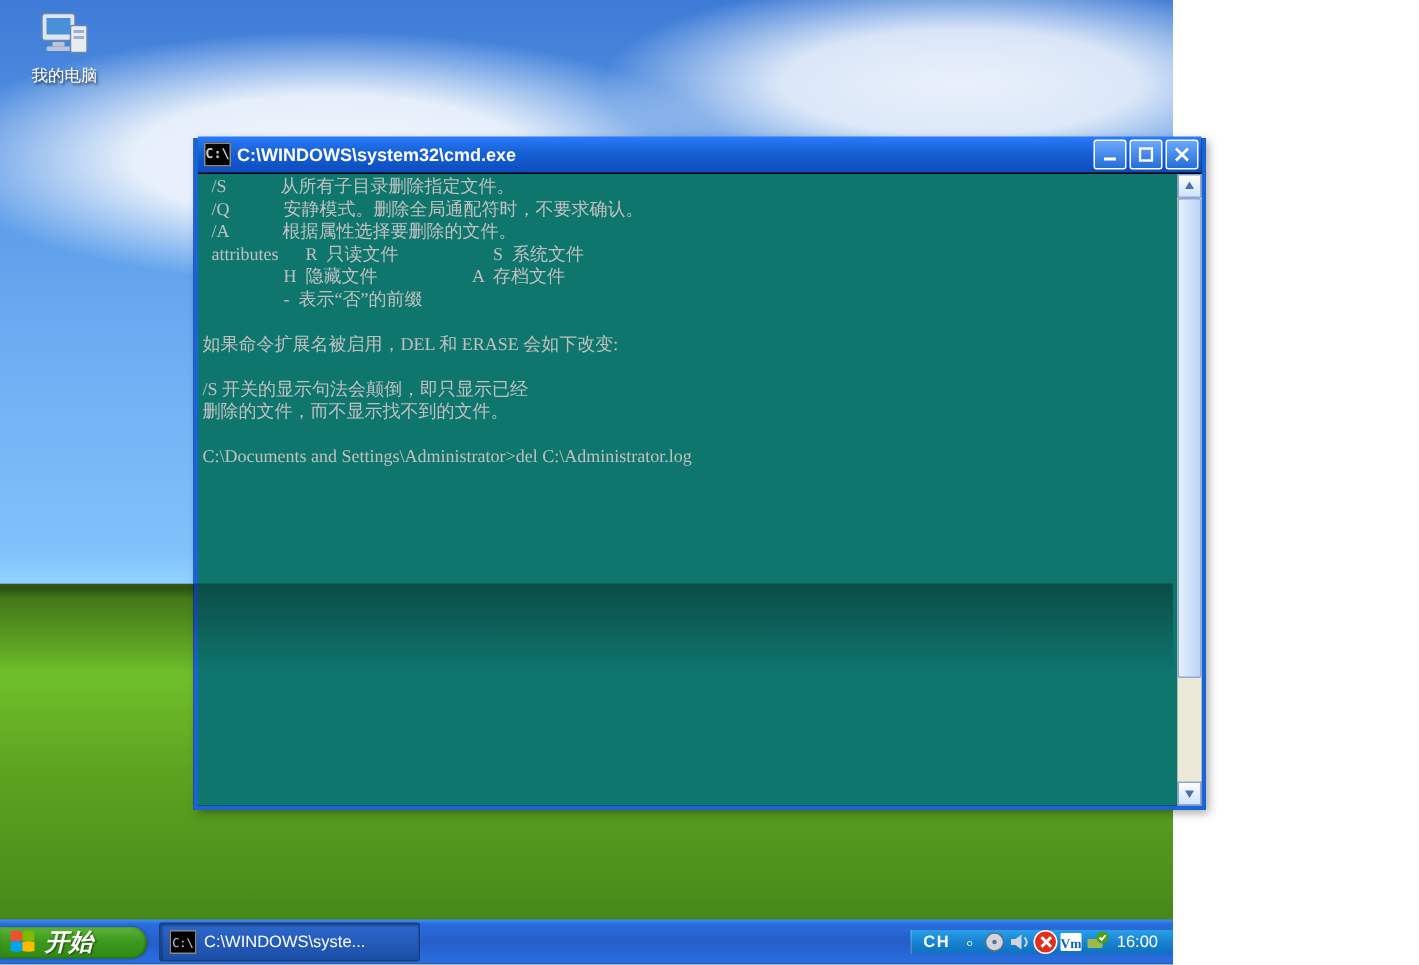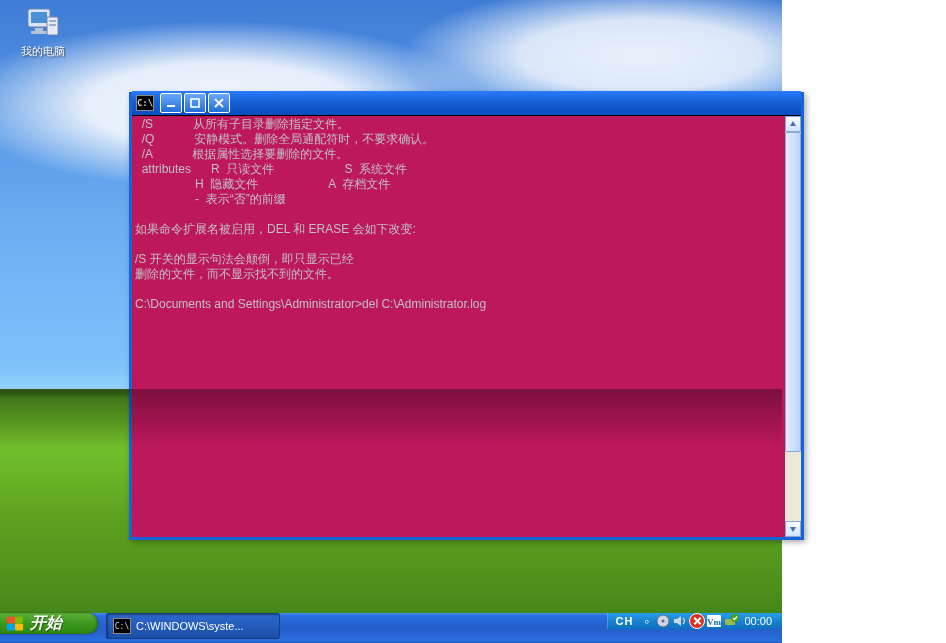--- a/index.html
+++ b/index.html
@@ -23,29 +23,29 @@
   .dicon .glyph{width:36px;height:36px;margin:0 auto 3px;display:flex;align-items:center;justify-content:center;}
   .dicon .lbl{display:block;line-height:13px;}
   
   #cmdwin{position:absolute;left:129px;top:92px;width:669px;height:445px;background:#000;border:3px solid #1863d6;border-top:none;box-shadow:2px 2px 6px rgba(0,0,0,.35);}
   #titlebar{height:24px;background:linear-gradient(to bottom,#2a7bff 0%,#1863d6 40%,#0b4bc0 100%);display:flex;align-items:center;color:#fff;font-size:12px;font-weight:bold;padding:0 2px 0 4px;margin:-1px -0px 0 -0px;}
   #titlebar .ticon{width:16px;height:14px;background:#000;border:1px solid #888;margin-right:4px;display:flex;align-items:center;justify-content:center;font-size:9px;font-family:monospace;color:#ccc;}
   #titlebar .ttl{flex:1;white-space:nowrap;overflow:hidden;}
   .winbtn{width:20px;height:18px;margin-left:2px;border:1px solid #fff;background:linear-gradient(to bottom,#6aa8ff,#236ed8);display:flex;align-items:center;justify-content:center;color:#fff;font-size:11px;font-weight:bold;cursor:pointer;border-radius:2px;}
   .winbtn.close{background:linear-gradient(to bottom,#6aa8ff,#236ed8);}
   .winbtn svg{display:block;}
-  #console{position:absolute;left:0;top:24px;right:16px;bottom:0;background:#be185d;color:#c0c0c0;font-family:Liberation Sans, sans-serif;font-size:12px;line-height:15px;padding:1px 3px;white-space:pre;overflow:hidden;}
+  #console{position:absolute;left:0;top:24px;right:16px;bottom:0;background:#0f766e;color:#c0c0c0;font-family:Liberation Serif, serif;font-size:12px;line-height:15px;padding:1px 3px;white-space:pre;overflow:hidden;}
   
   #vscroll{position:absolute;top:24px;right:0;bottom:0;width:16px;background:#ece9d8;}
   .sbtn{width:16px;height:16px;background:linear-gradient(to bottom,#fdfdfd,#cfe3ff);border:1px solid #8aa7d6;box-sizing:border-box;display:flex;align-items:center;justify-content:center;cursor:pointer;}
   .sbtn.down{position:absolute;bottom:0;}
   .strack{position:absolute;top:16px;bottom:16px;left:0;right:0;background:#ece9d8;}
   .sthumb{position:absolute;top:0;left:0;right:0;height:320px;background:linear-gradient(to right,#e7f0ff,#bcd4f6);border:1px solid #8aa7d6;box-sizing:border-box;border-radius:2px;cursor:pointer;}
   
-  #taskbar{position:absolute;left:0;right:0;bottom:0;height:30px;background:linear-gradient(to bottom,#3f8cf3 0%,#2a6ede 10%,#245ec9 50%,#2a6ede 95%,#1c4fa8 100%);display:flex;align-items:flex-start;}
+  #taskbar{position:absolute;left:0;right:0;bottom:0;height:30px;background:linear-gradient(to bottom,#3f8cf3 0%,#2a6ede 10%,#245ec9 50%,#2a6ede 95%,#1c4fa8 100%);display:flex;align-items:center;}
   #startbtn{width:92px;background:linear-gradient(to bottom,#5fb33a 0%,#3c9a1e 45%,#2e8712 100%);border-radius:0 10px 10px 0;display:flex;align-items:center;color:#fff;font-weight:bold;font-style:italic;font-size:16px;padding-left:6px;cursor:pointer;box-shadow:inset -1px 0 2px rgba(0,0,0,.3),0 0 2px rgba(0,0,0,.4);text-shadow:1px 1px 1px rgba(0,0,0,.4);}
   #startbtn .flag{width:18px;height:18px;margin-right:6px;}
   #taskbtns{flex:1;display:flex;align-items:center;padding:0 8px;gap:0;}
   .taskbtn{height:24px;min-width:160px;max-width:165px;background:linear-gradient(to bottom,#2d68cc,#1b4fa8);border:1px solid #16407f;border-radius:2px;display:flex;align-items:center;color:#fff;font-size:11px;padding:0 6px;cursor:pointer;box-shadow:inset 1px 1px 2px rgba(0,0,0,.4);}
   .taskbtn .ticon2{width:16px;height:14px;background:#000;border:1px solid #888;margin-right:5px;font-size:8px;display:flex;align-items:center;justify-content:center;color:#ccc;font-family:monospace;}
   #systray{background:linear-gradient(to bottom,#2a9fe8 0%,#1783d2 50%,#0f6fc0 100%);display:flex;align-items:center;padding:0 10px 0 8px;gap:1px;color:#fff;font-size:11px;border-left:1px solid rgba(255,255,255,.2);}
   #systray .lang{font-weight:bold;margin-right:4px;letter-spacing:1px;}
   #systray .tico{width:16px;height:16px;display:flex;align-items:center;justify-content:center;cursor:pointer;}
   .tico.red{border-radius:50%;border:1.5px solid #fff;box-sizing:border-box;}
   .tico.red::before{content:"";width:9px;height:2px;background:#fff;transform:rotate(45deg);position:absolute;}
@@ -70,20 +70,21 @@
         <rect x="24" y="17" width="7" height="2" fill="#9bb0cf"></rect>
       </svg>
     </div>
     <span class="lbl">我的电脑</span>
   </div>
 
 
   <div id="cmdwin">
     <div id="titlebar">
       <div class="ticon">C:\</div>
+      <div class="ttl">C:\WINDOWS\system32\cmd.exe</div>
       <div class="winbtn">
         <svg width="10" height="10">
             <rect x="1" y="7" width="8" height="2" fill="#fff"></rect>
           </svg>
       </div>
       <div class="winbtn">
         <svg width="10" height="10">
             <rect x="1" y="1" width="8" height="8" fill="none" stroke="#fff" stroke-width="1.6"></rect>
           </svg>
       </div>
@@ -163,17 +164,17 @@
             <text x="8" y="12" font-size="9" text-anchor="middle" font-family="Tahoma" font-weight="bold" fill="#1060c0">Vm</text>
           </svg>
       </span>
       <span class="tico">
         <svg width="16" height="16">
             <rect x="2" y="6" width="10" height="6" rx="1" fill="#9fb84d"></rect>
             <circle cx="12" cy="5" r="4" fill="#46a018"></circle>
             <path d="M10 5 l1.5 1.5 l2.5 -3" stroke="#fff" stroke-width="1.3" fill="none"></path>
           </svg>
       </span>
-      <span class="clock">00:00</span>
+      <span class="clock">16:00</span>
     </div>
   </div>
 
 </div>
 
 </body></html>

